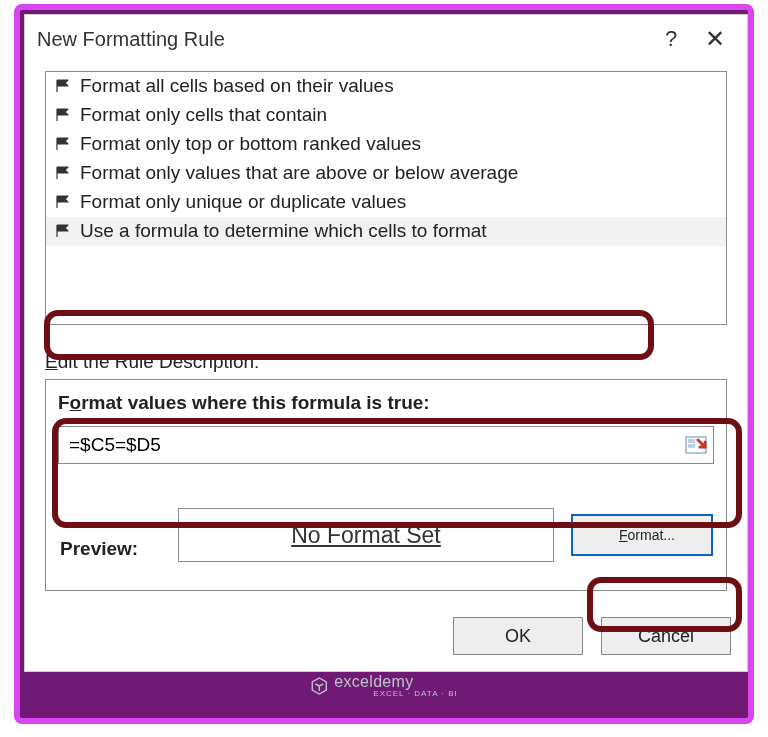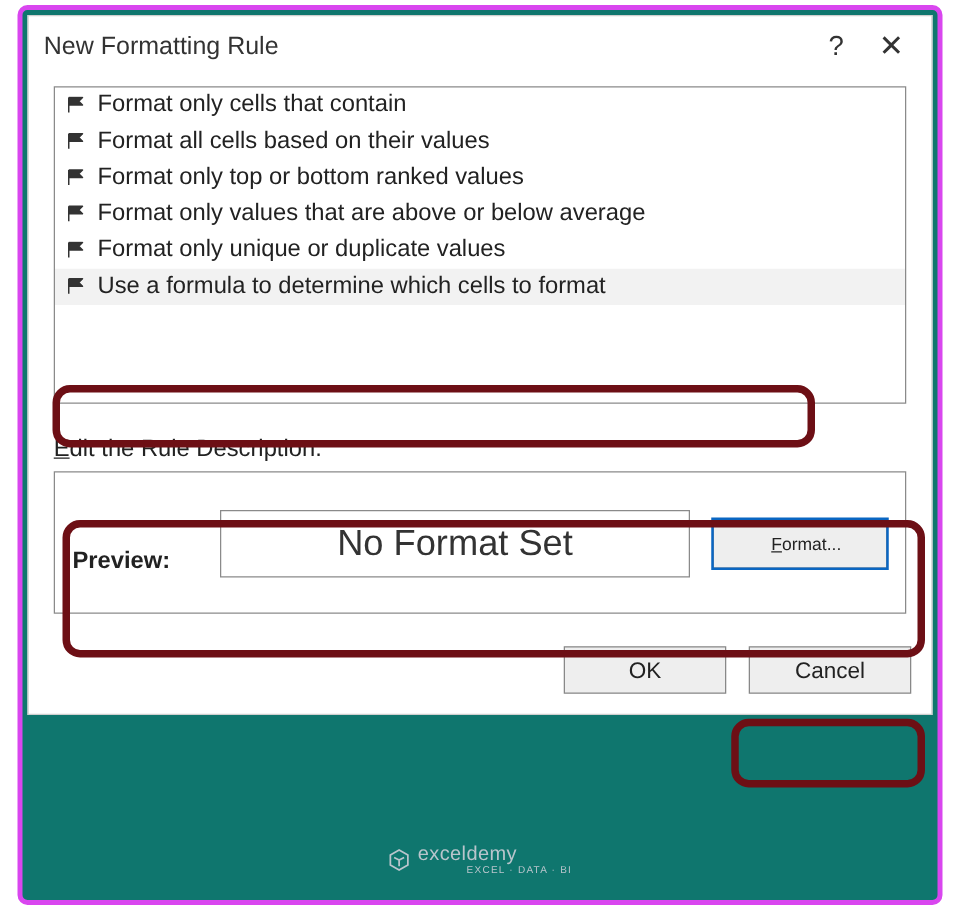--- a/index.html
+++ b/index.html
@@ -14,23 +14,23 @@
     height: 737px;
     overflow: hidden;
     position: relative;
   }
   .frame {
     position: absolute;
     left: 14px;
     top: 4px;
     width: 740px;
     height: 720px;
-    border: 4px solid #d946ef;
+    border: 6px solid #d946ef;
     border-radius: 8px;
-    background: #0f766e;
+    background: #701a75;
   }
   .dialog {
     position: absolute;
     left: 4px;
     top: 4px;
     width: 724px;
     border: 1px solid #cfcfcf;
     background: #fff;
   }
   .titlebar {
@@ -157,22 +157,23 @@
     width: 100px;
     margin-top: 28px;
   }
   .preview-swatch {
     flex: 1;
     border: 1px solid #8a8a8a;
     height: 54px;
     display: flex;
     align-items: center;
     justify-content: center;
-    font-size: 29px;
+    font-size: 23px;
     color: #333;
+    text-decoration: underline;
   }
   .format-btn {
     width: 140px;
     height: 40px;
     border: 1px solid #777;
     background: #eee;
     font-size: 14px;
     display: flex;
     align-items: center;
     justify-content: center;
@@ -238,32 +239,32 @@
     </div>
 
     <div class="content">
 
 
       <div class="rule-list" id="rule-list">
           <div class="rule-item">
             <svg class="flag-icon" viewBox="0 0 16 14">
               <path d="M1 1 L1 13 M1 1 L12 1 L9 4 L12 7 L1 7" fill="#333" stroke="#333" stroke-width="1.2" stroke-linejoin="round"></path>
             </svg>
+            <span>Format all cells based on their values</span>
+          </div>
+          <div class="rule-item">
+            <svg class="flag-icon" viewBox="0 0 16 14">
+              <path d="M1 1 L1 13 M1 1 L12 1 L9 4 L12 7 L1 7" fill="#333" stroke="#333" stroke-width="1.2" stroke-linejoin="round"></path>
+            </svg>
             <span>Format only cells that contain</span>
           </div>
           <div class="rule-item">
             <svg class="flag-icon" viewBox="0 0 16 14">
               <path d="M1 1 L1 13 M1 1 L12 1 L9 4 L12 7 L1 7" fill="#333" stroke="#333" stroke-width="1.2" stroke-linejoin="round"></path>
             </svg>
-            <span>Format all cells based on their values</span>
-          </div>
-          <div class="rule-item">
-            <svg class="flag-icon" viewBox="0 0 16 14">
-              <path d="M1 1 L1 13 M1 1 L12 1 L9 4 L12 7 L1 7" fill="#333" stroke="#333" stroke-width="1.2" stroke-linejoin="round"></path>
-            </svg>
             <span>Format only top or bottom ranked values</span>
           </div>
           <div class="rule-item">
             <svg class="flag-icon" viewBox="0 0 16 14">
               <path d="M1 1 L1 13 M1 1 L12 1 L9 4 L12 7 L1 7" fill="#333" stroke="#333" stroke-width="1.2" stroke-linejoin="round"></path>
             </svg>
             <span>Format only values that are above or below average</span>
           </div>
           <div class="rule-item">
             <svg class="flag-icon" viewBox="0 0 16 14">
@@ -275,20 +276,35 @@
             <svg class="flag-icon" viewBox="0 0 16 14">
               <path d="M1 1 L1 13 M1 1 L12 1 L9 4 L12 7 L1 7" fill="#333" stroke="#333" stroke-width="1.2" stroke-linejoin="round"></path>
             </svg>
             <span>Use a formula to determine which cells to format</span>
           </div>
         </div>
 
       <div class="section-label desc-label"><span class="ul">E</span>dit the Rule Description:</div>
 
       <div class="desc-box">
+        <div class="formula-block">
+          <div class="formula-label">F<span class="ul">o</span>rmat values where this formula is true:</div>
+          <div class="formula-row">
+            <input class="formula-input" value="=$C5=$D5" style="">
+            <div class="collapse-btn">
+              <svg viewBox="0 0 22 22">
+                <rect x="1" y="3" width="20" height="16" fill="#fff" stroke="#6b8ab0" stroke-width="1"></rect>
+                <rect x="3" y="5" width="7" height="4" fill="#bcd0e6"></rect>
+                <rect x="3" y="10" width="7" height="4" fill="#bcd0e6"></rect>
+                <path d="M13 6 L20 13" stroke="#c0392b" stroke-width="3" stroke-linecap="round"></path>
+                <path d="M15 13 L20 13 L20 8" fill="none" stroke="#c0392b" stroke-width="3" stroke-linecap="round" stroke-linejoin="round"></path>
+              </svg>
+            </div>
+          </div>
+        </div>
 
         <div class="preview-row">
           <div class="preview-label">Preview:</div>
           <div class="preview-swatch">No Format Set</div>
           <div class="format-btn">
               <span><span class="ul">F</span>ormat...</span>
             </div>
         </div>
       </div>
 

